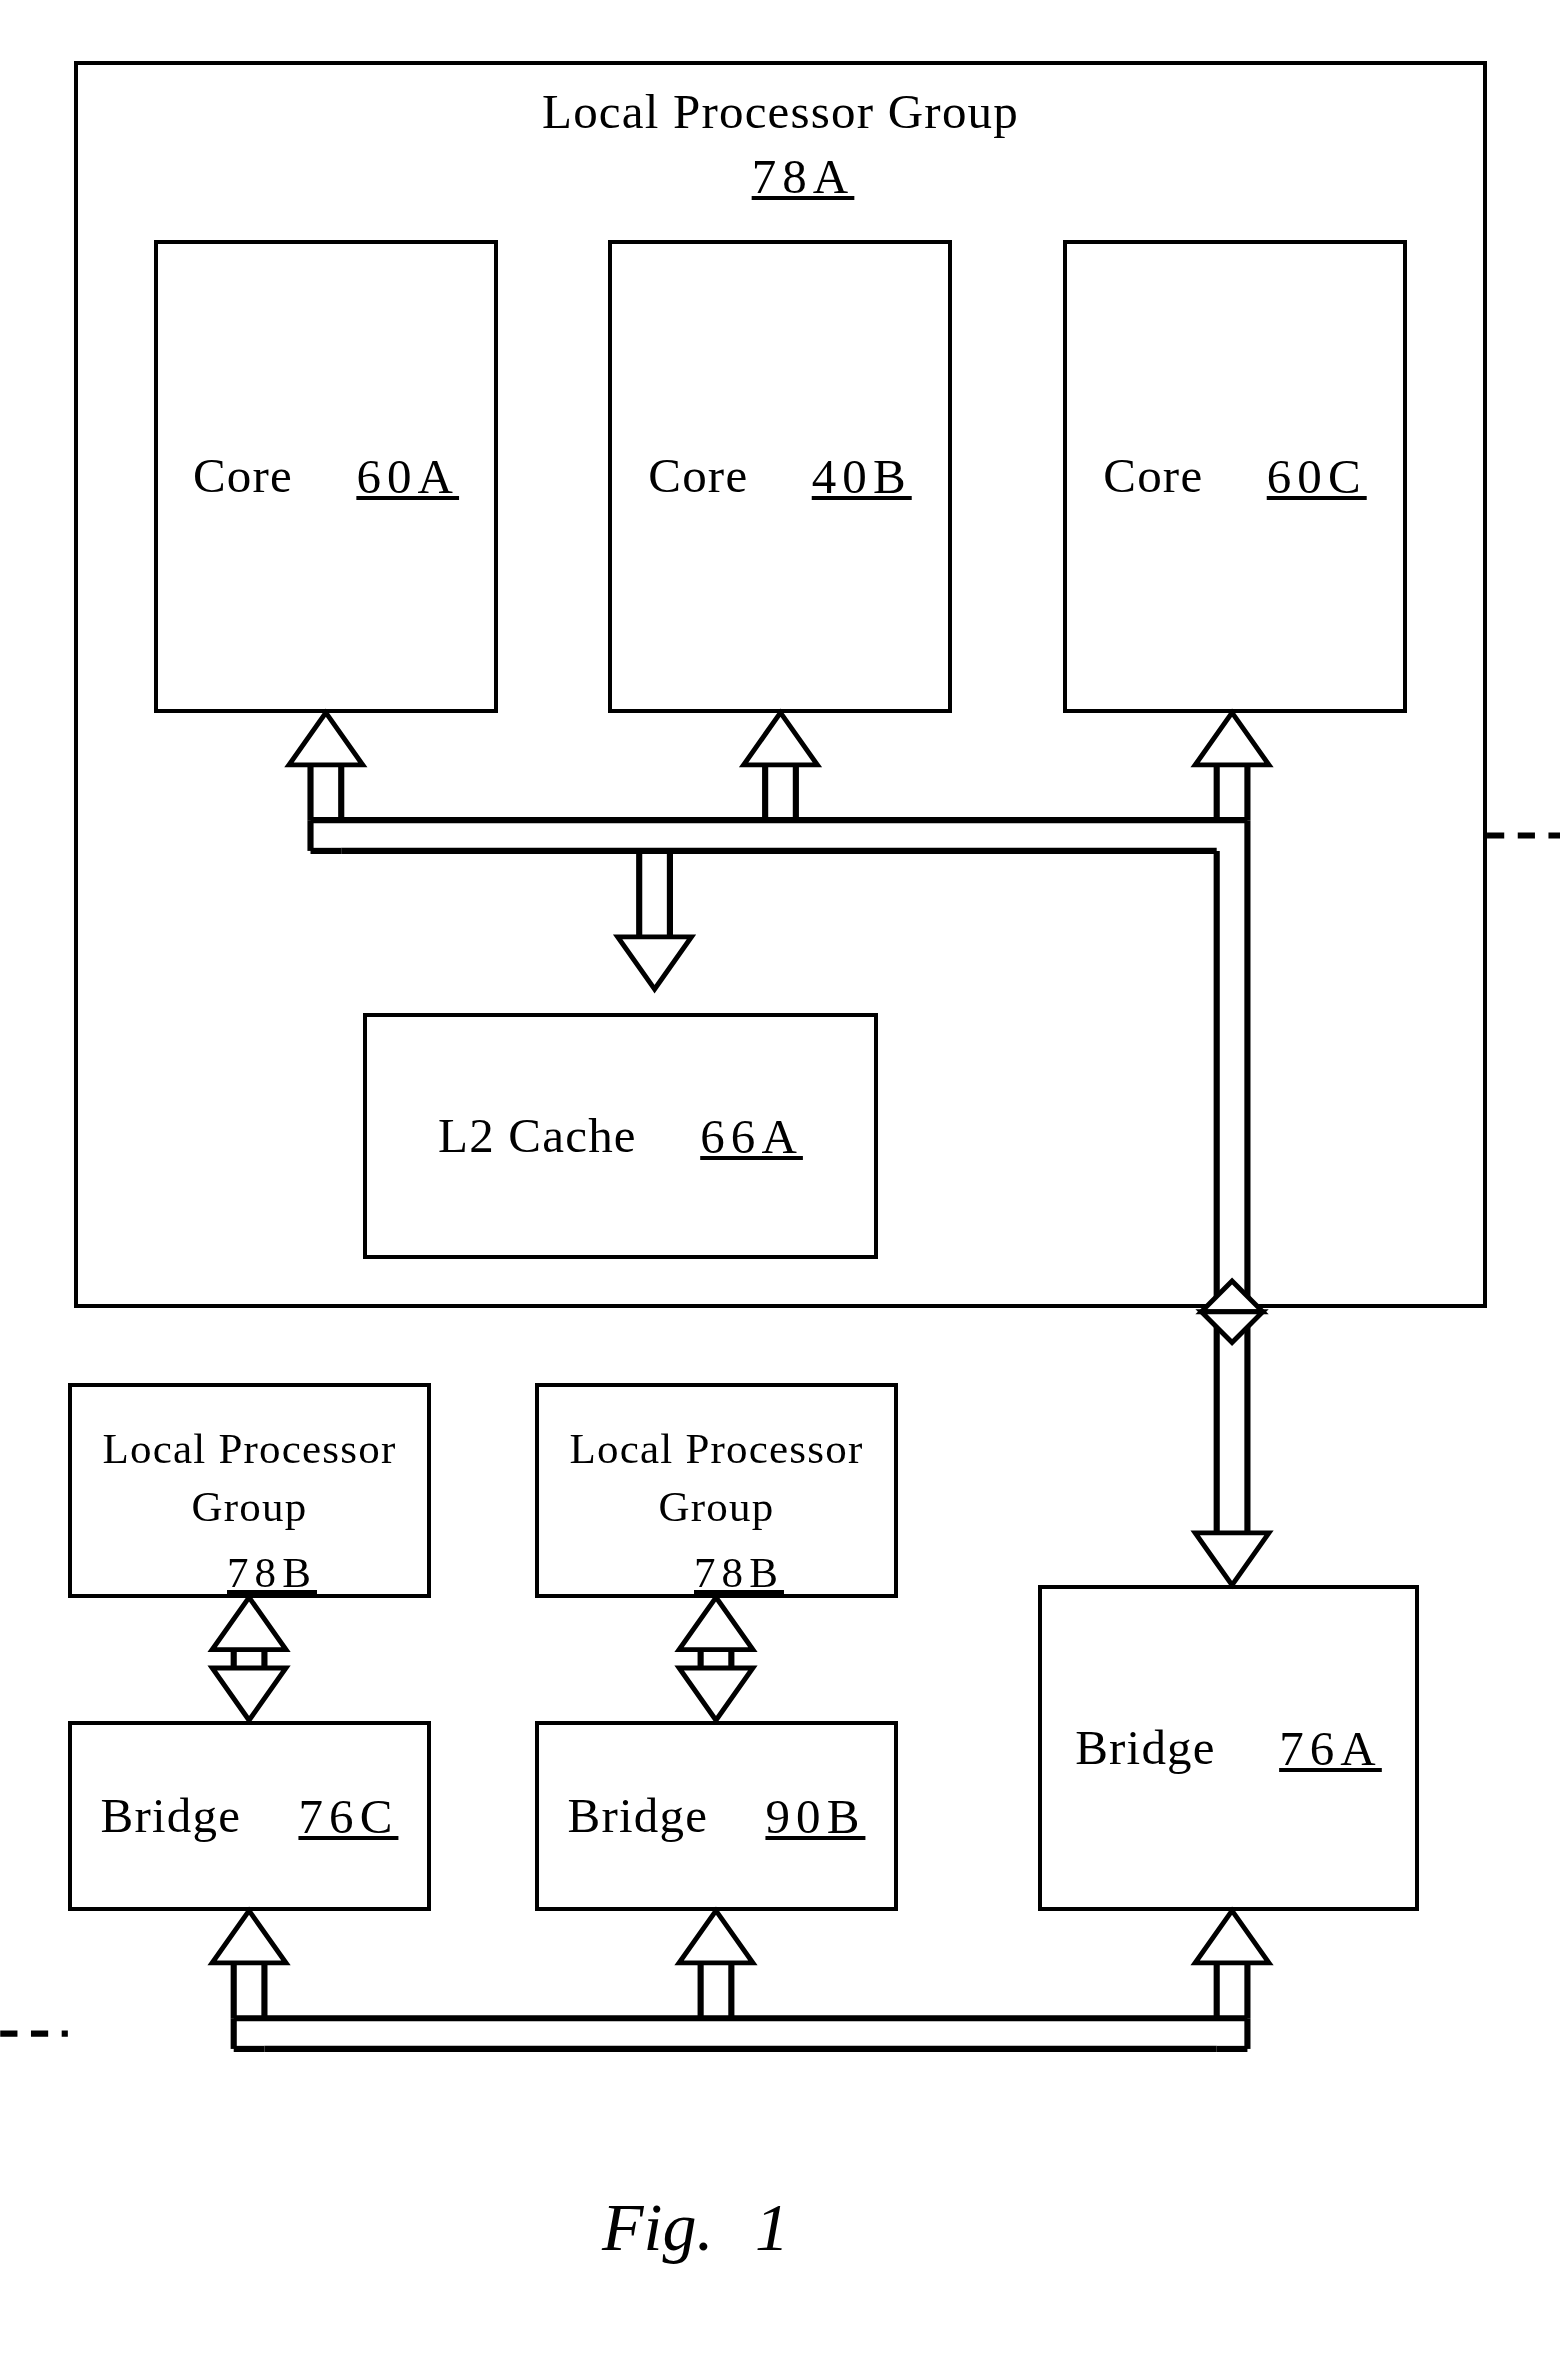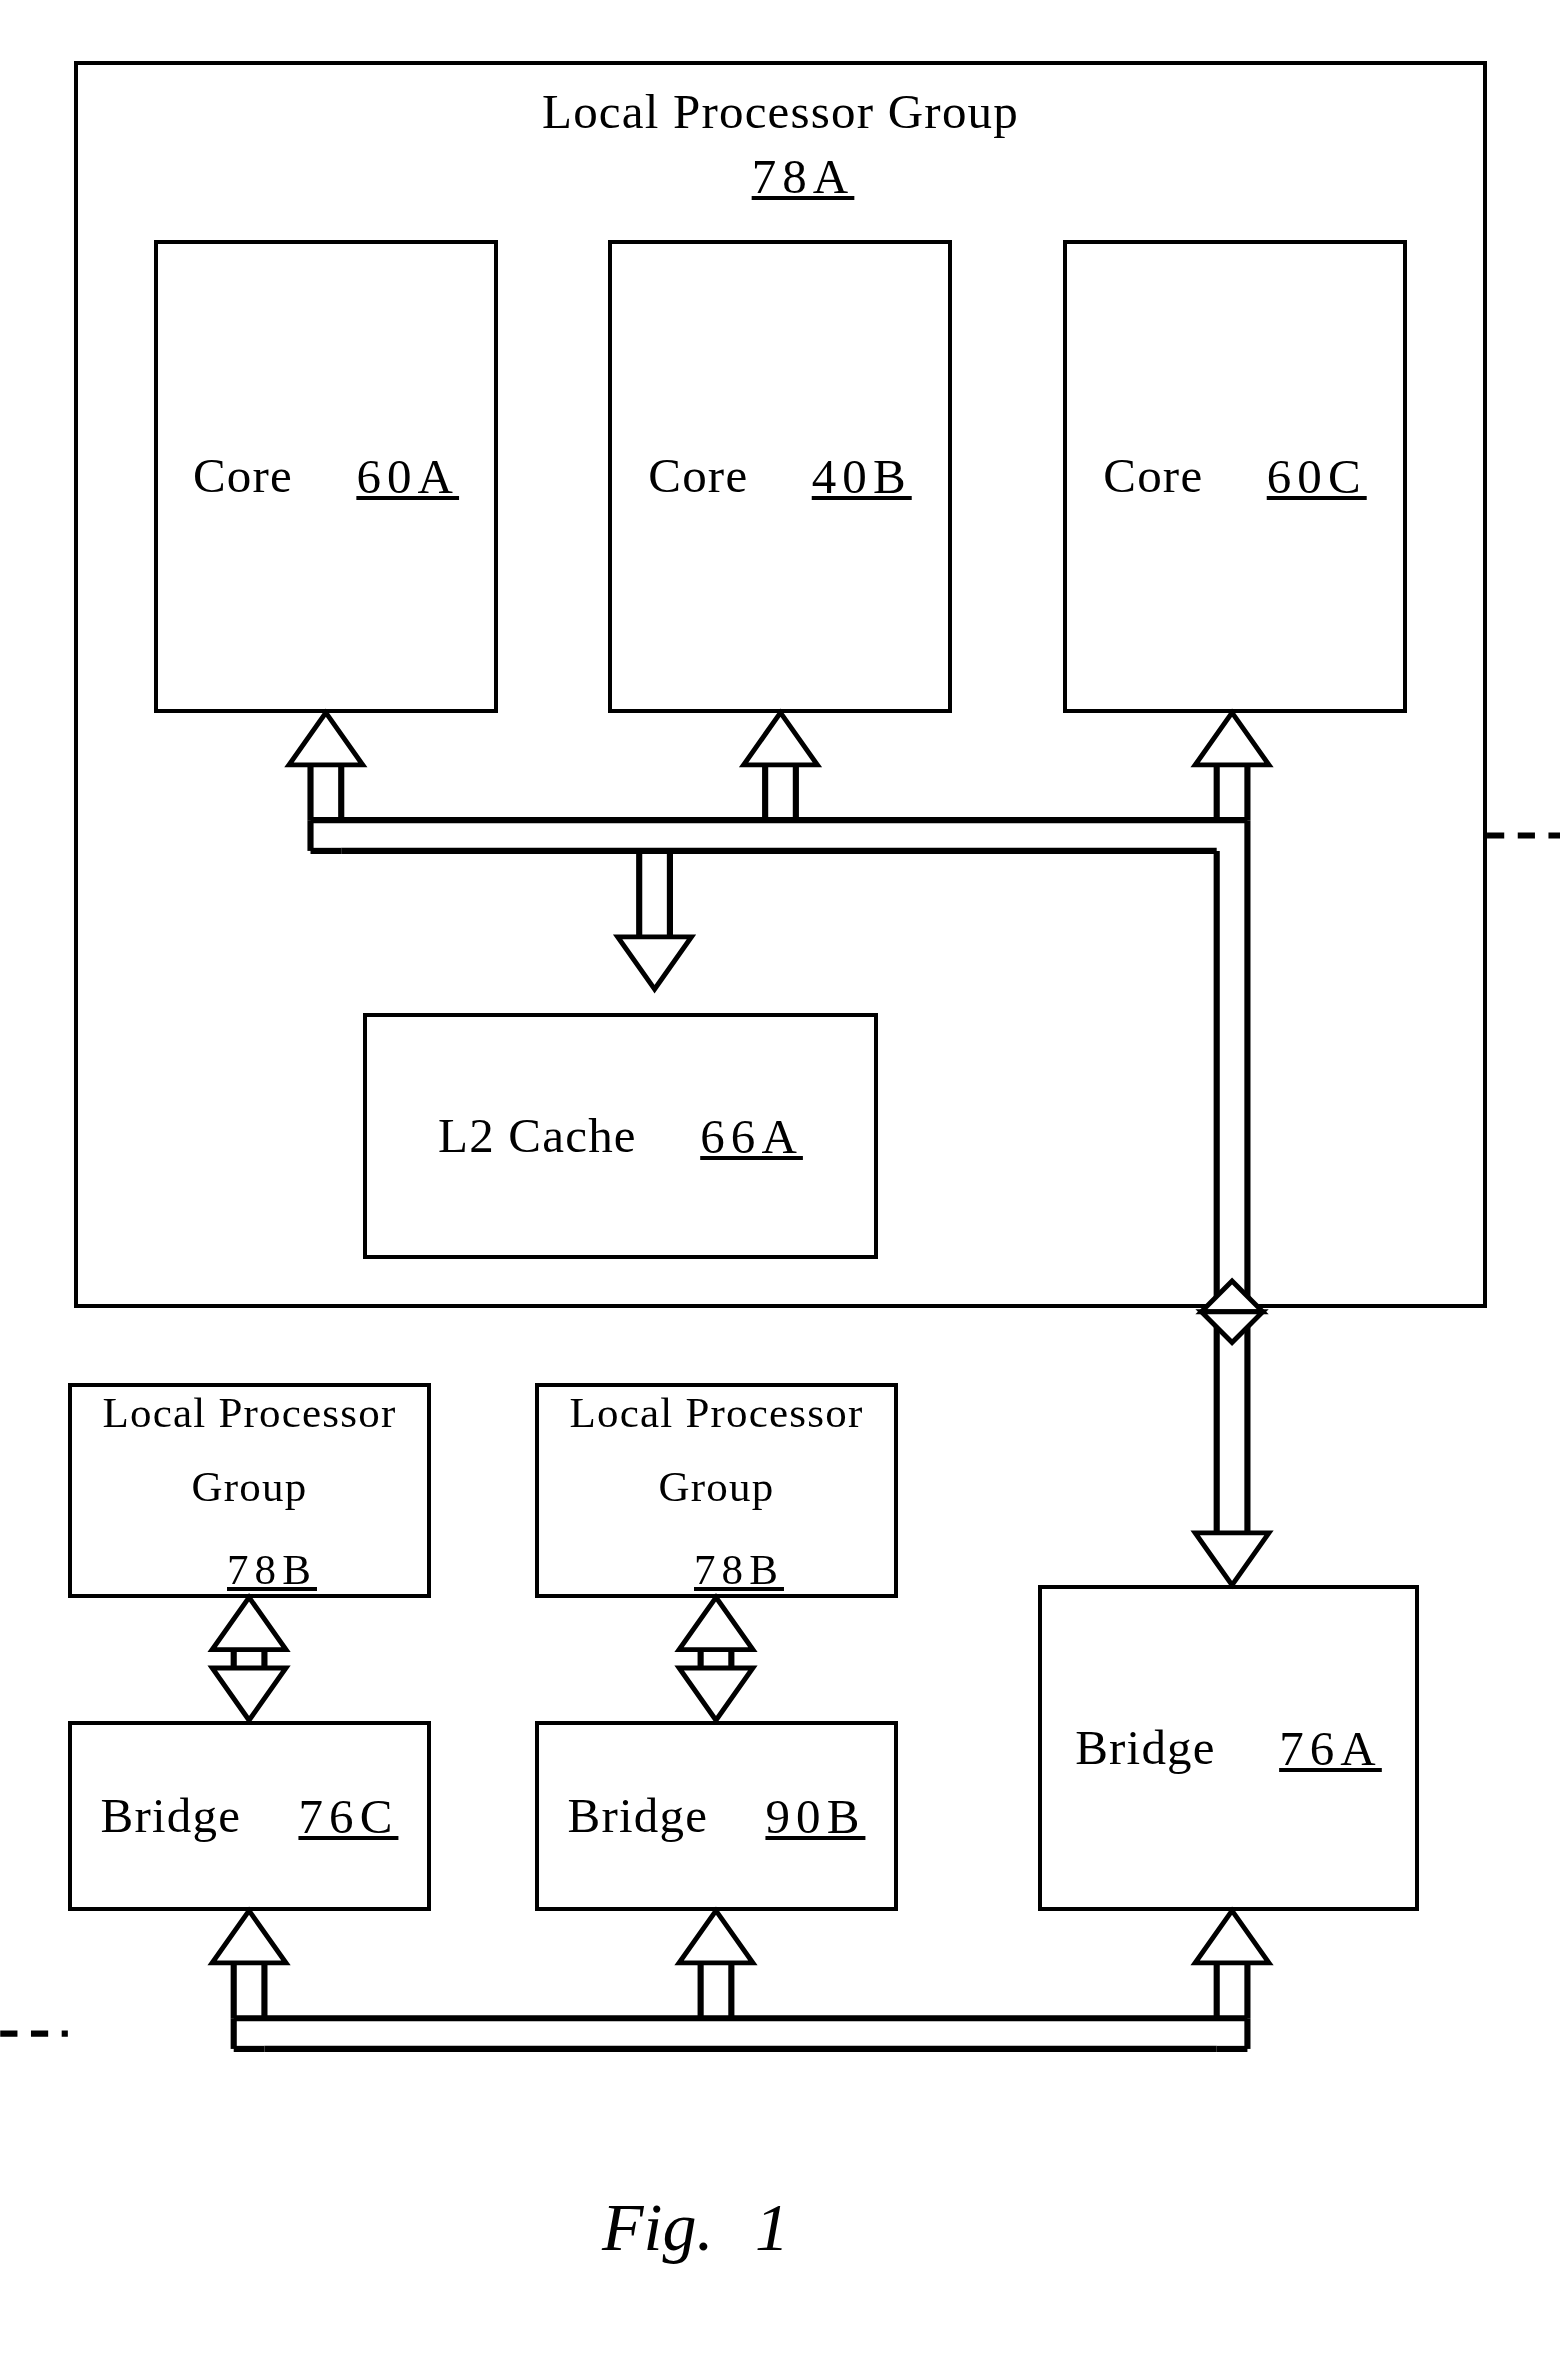--- a/index.html
+++ b/index.html
@@ -58,23 +58,24 @@
     flex-direction: row;
     align-items: center;
     justify-content: center;
     height: 100%;
     gap: 18.4px;
   }
   .center-col-tight {
     display: flex;
     flex-direction: column;
     align-items: center;
-    justify-content: space-between;
+    justify-content: flex-start;
     height: 100%;
     gap: 6.1px;
+    margin-top: 36px;
   }
 </style>
 </head>
 <body>
 
 <div class="canvas">
 
   <div class="box" style="left:74px; top:61px; width:1413px; height:1247px;">
     <div style="position:absolute; top:18.4px; left:0; right:0; text-align:center;">
       <div class="label">Local Processor Group</div>

